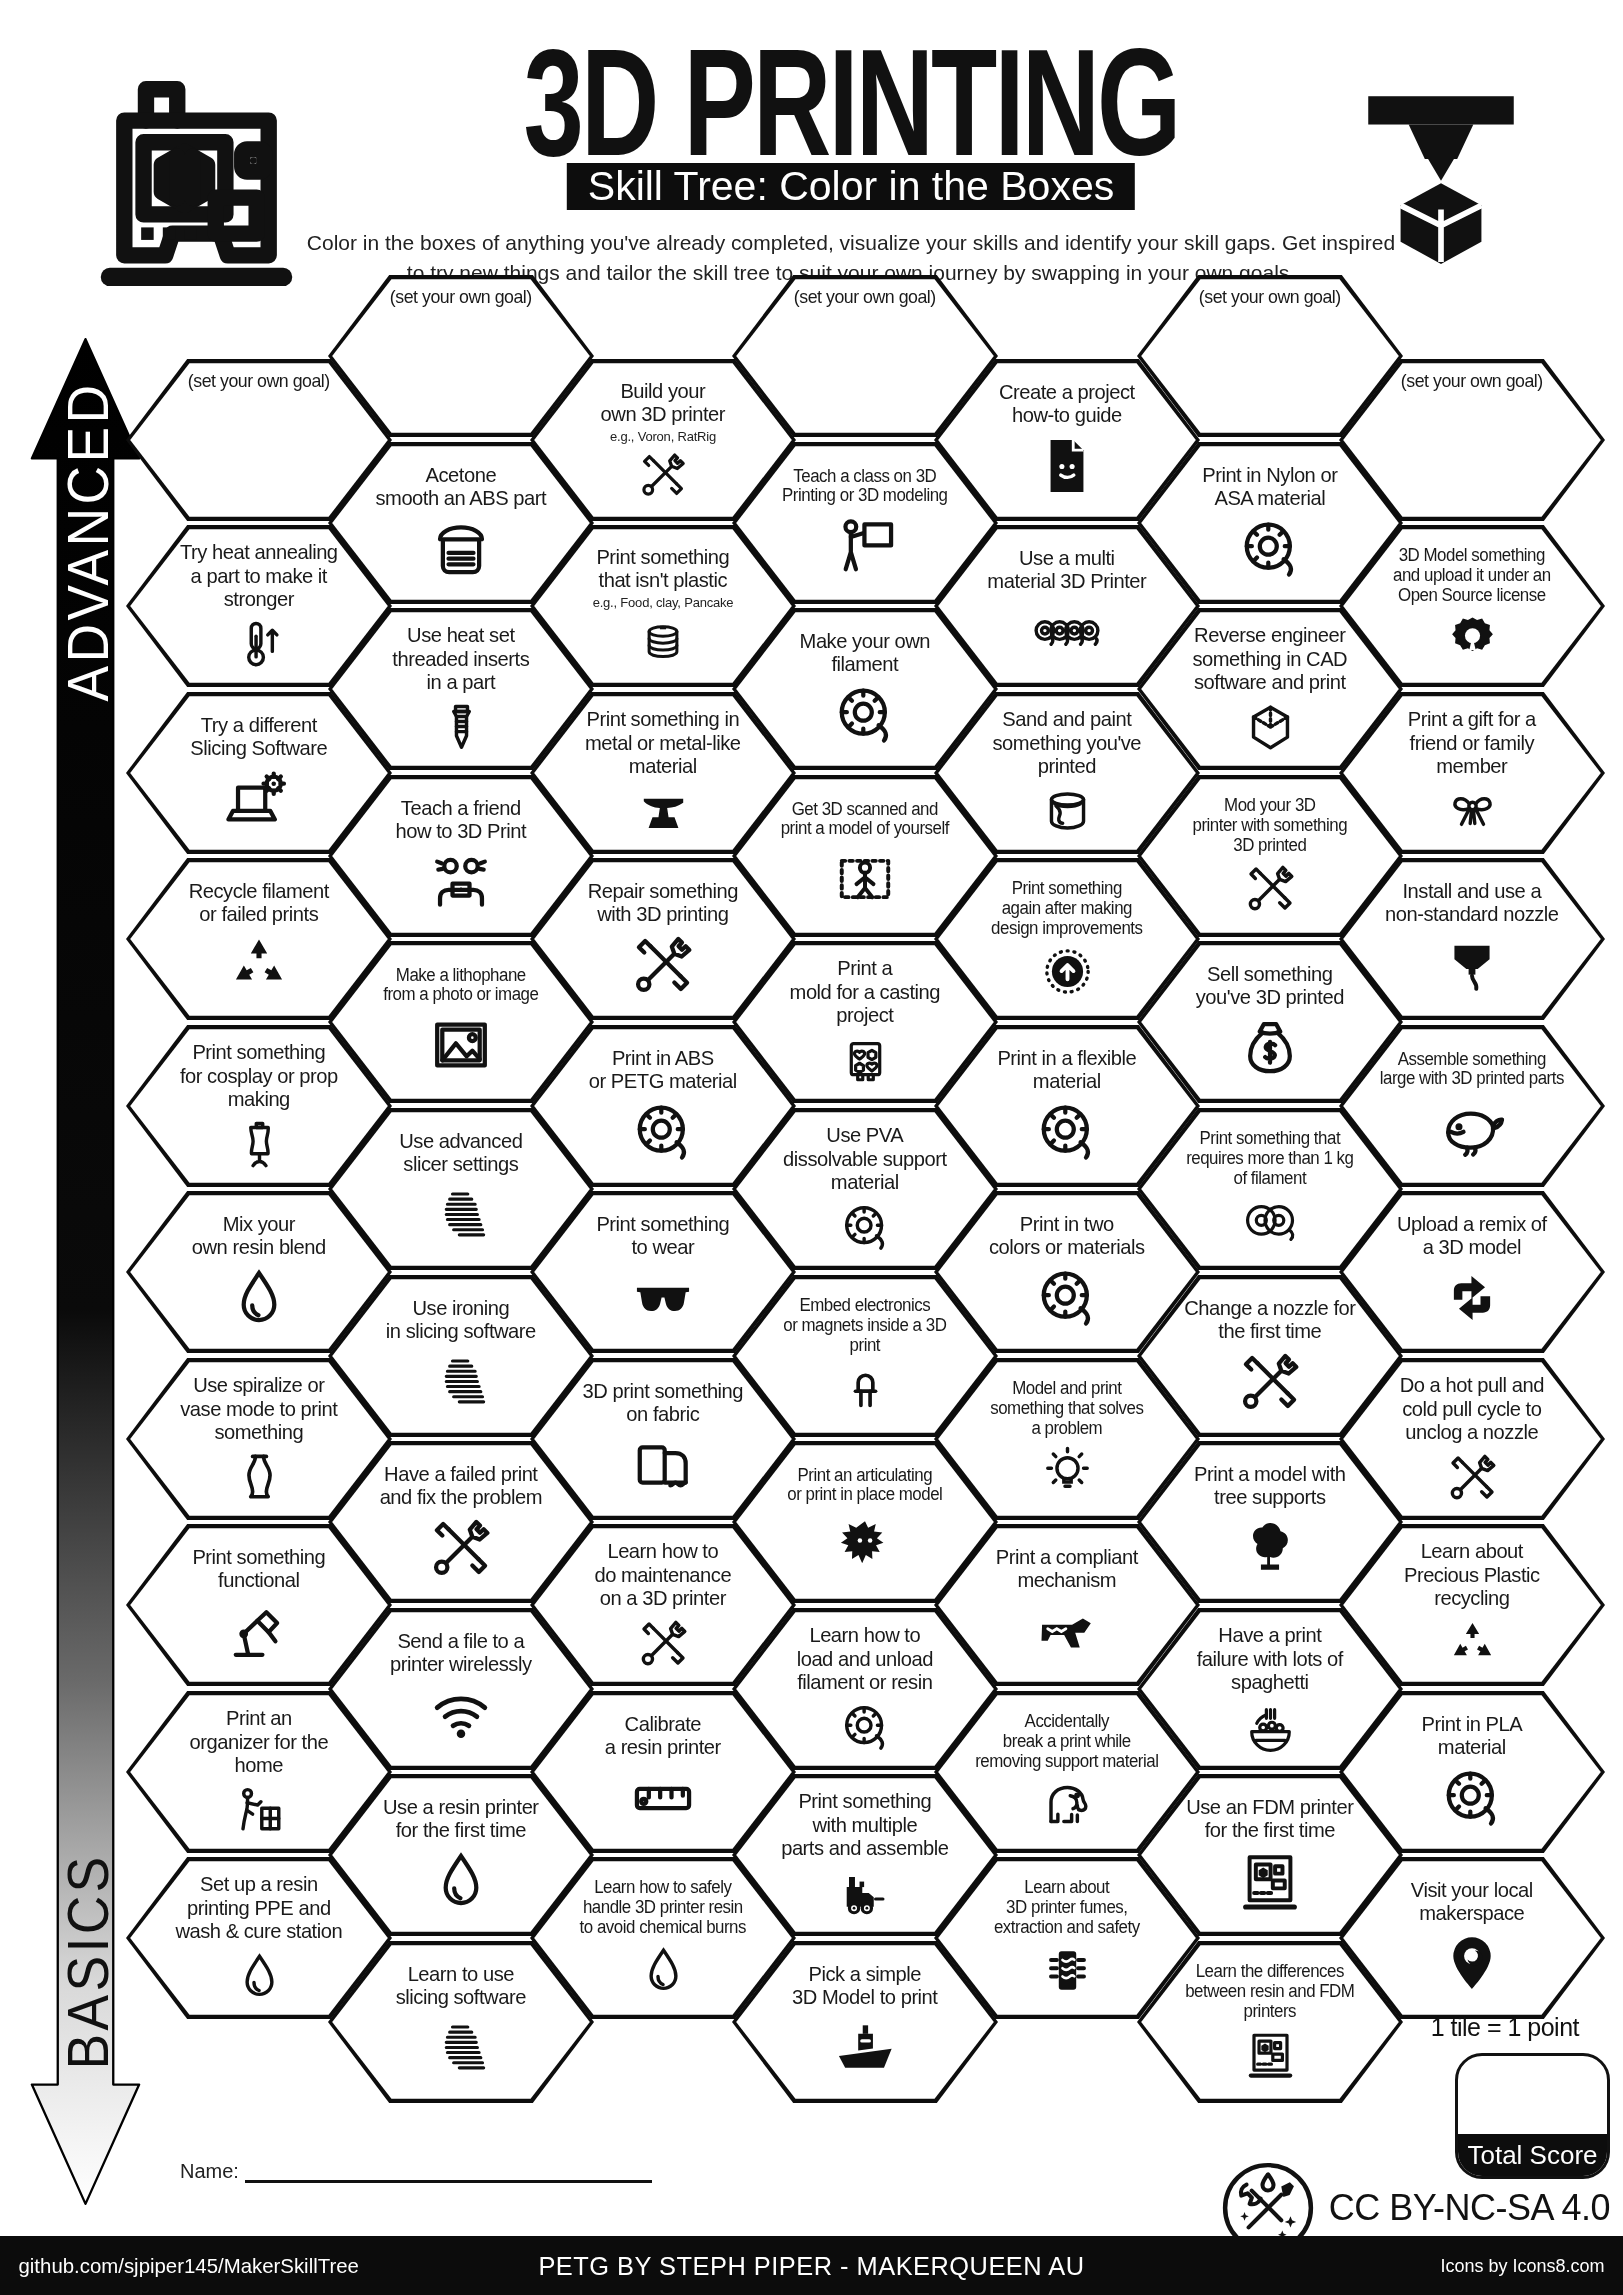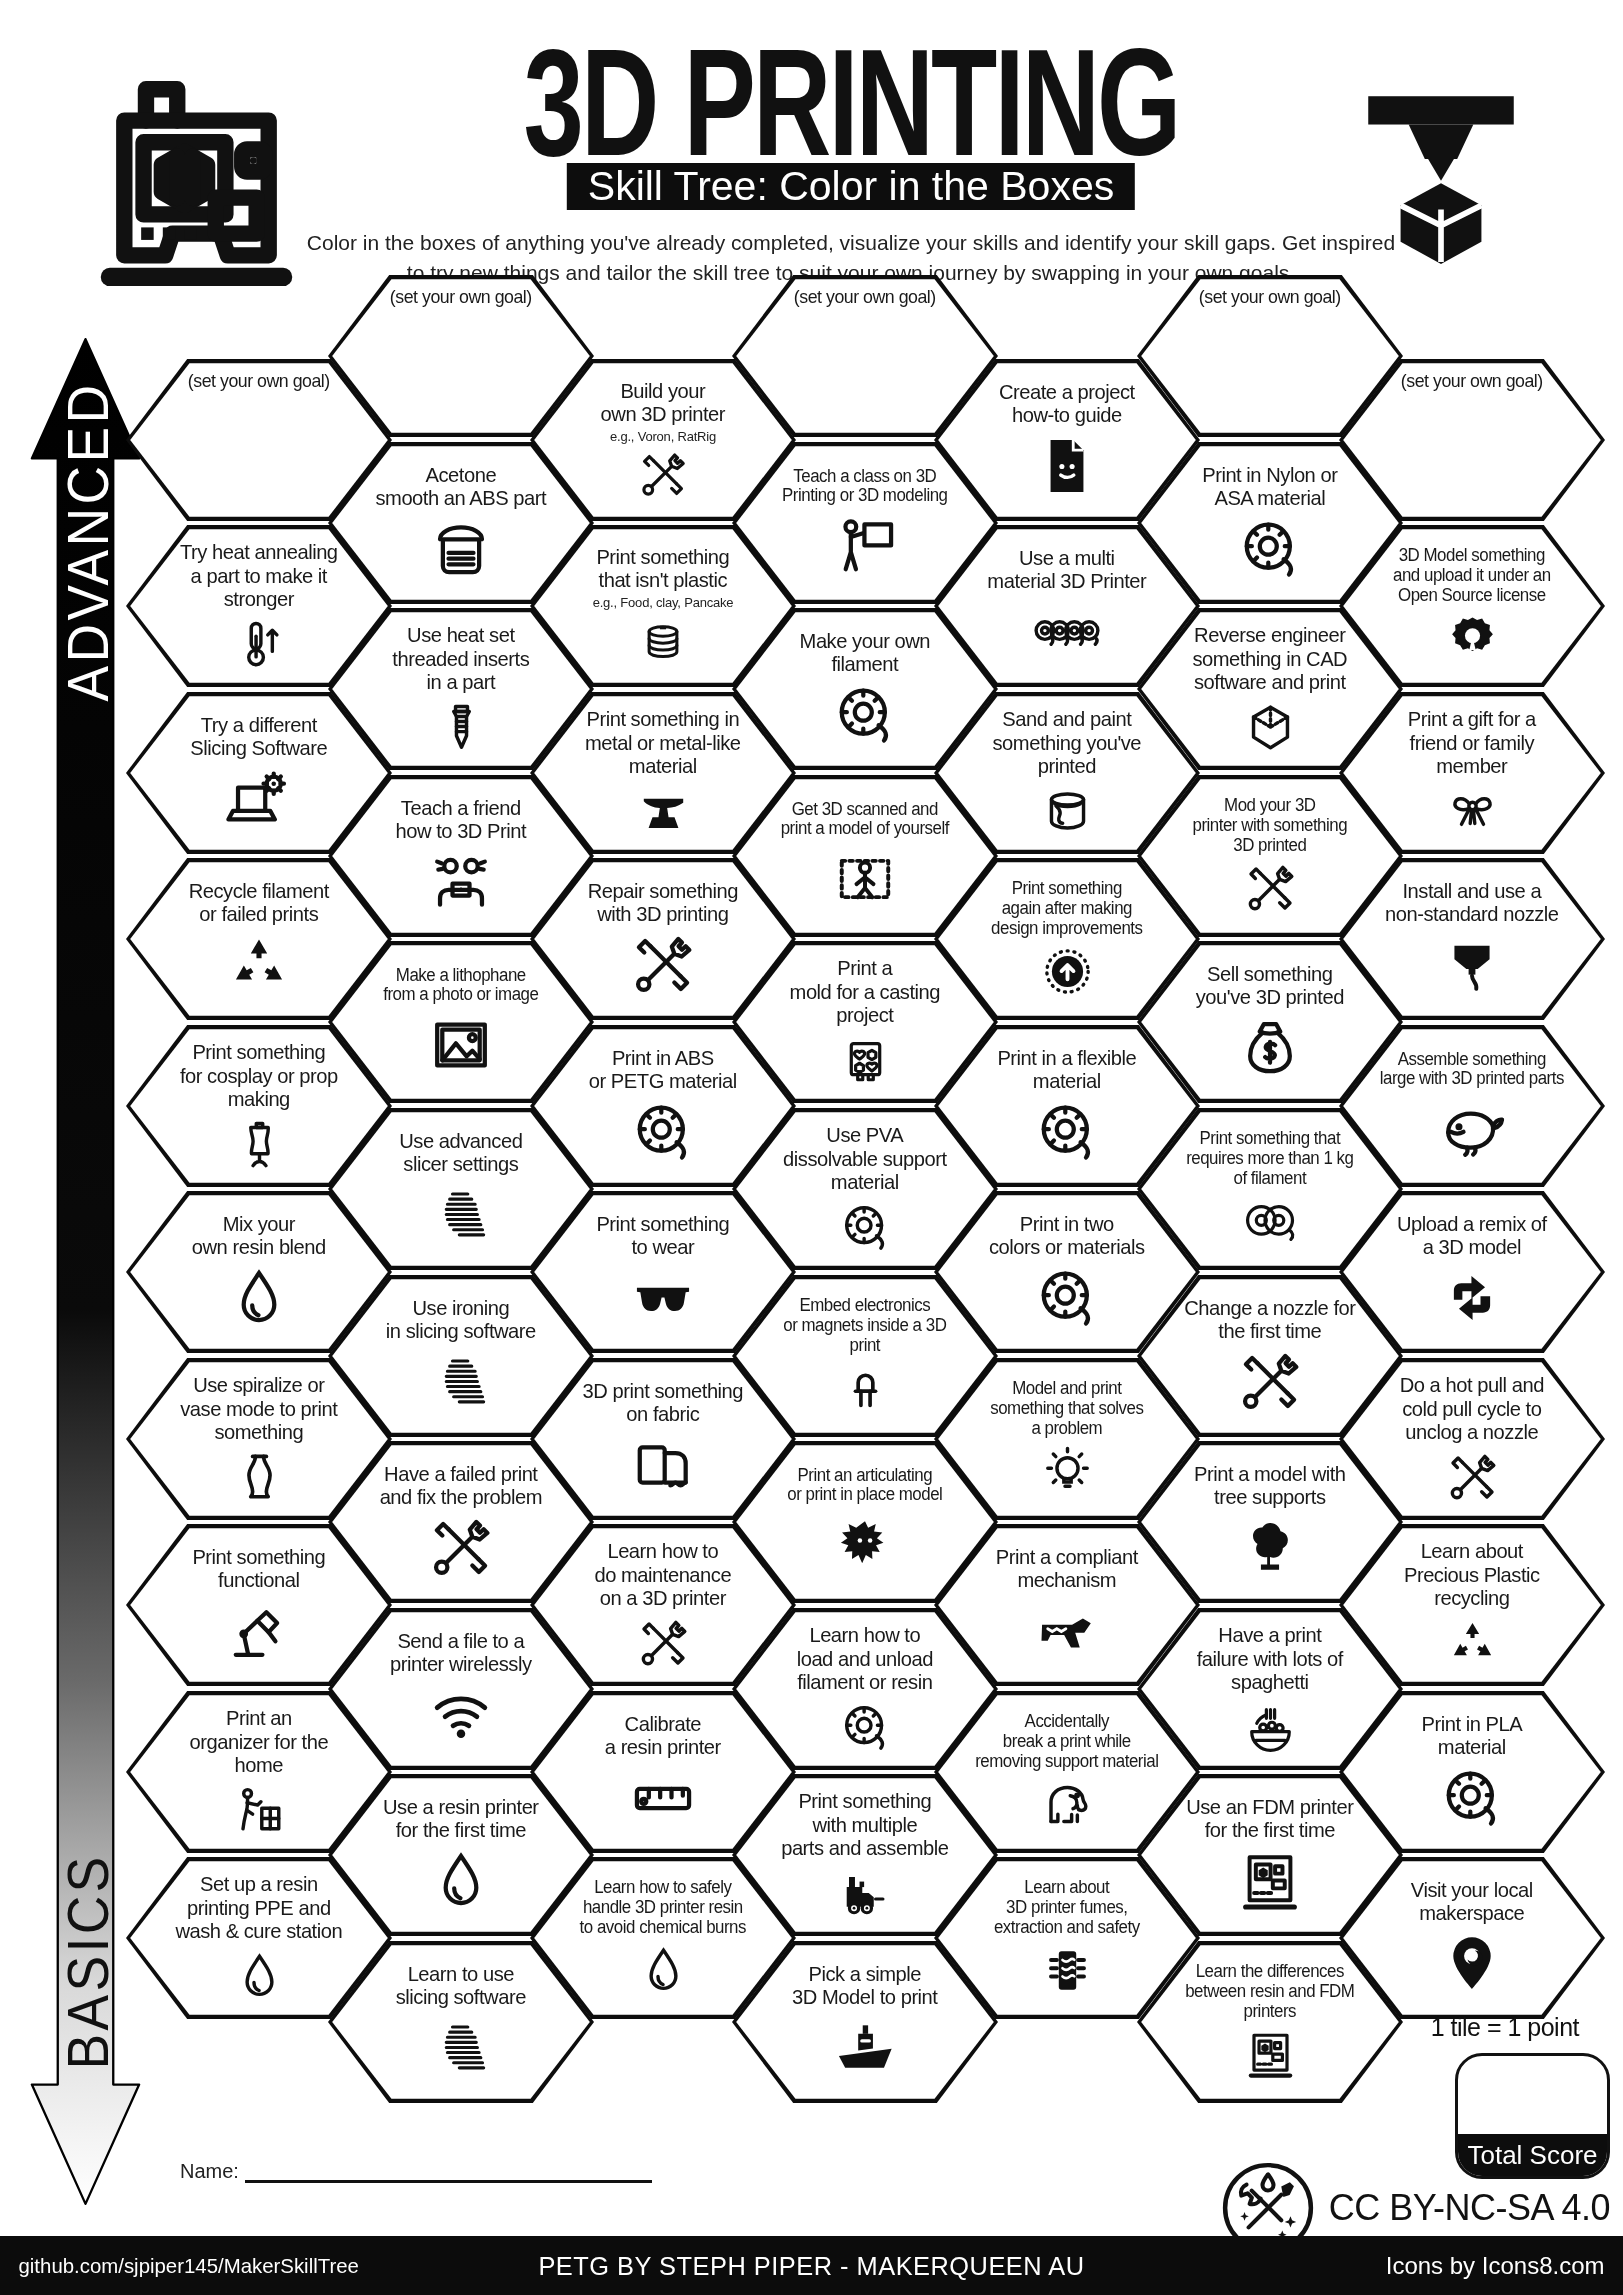--- a/index.html
+++ b/index.html
@@ -43,21 +43,21 @@
   .score-box{position:absolute;right:13px;top:2053px;width:155px;height:126px;border:3.2px solid #111;
              border-radius:27px;overflow:hidden;background:#fff;box-sizing:border-box;}
   .score-band{position:absolute;left:0;right:0;bottom:0;height:42px;background:#0d0d0d;color:#fff;
               display:flex;align-items:center;justify-content:center;font-size:26px;}
   .cc-row{position:absolute;right:13px;top:2159px;display:flex;align-items:center;gap:12px;}
   .cc-text{font-size:36px;letter-spacing:-0.5px;color:#111;}
   
   .footer{position:absolute;left:0;right:0;bottom:0;height:59px;background:#0c0c0c;color:#fff;}
   .footer .fl{position:absolute;left:18.5px;top:50%;transform:translateY(-50%);font-size:20.4px;}
   .footer .fc{position:absolute;left:50%;top:50%;transform:translate(-50%,-50%);font-size:25.4px;letter-spacing:0.5px;white-space:nowrap;}
-  .footer .fr{position:absolute;right:18.5px;top:50%;transform:translateY(-50%);font-size:24px;}
+  .footer .fr{position:absolute;right:18.5px;top:50%;transform:translateY(-50%);font-size:18px;}
   svg.defsonly{position:absolute;width:0;height:0;}
 </style>
 </head>
 <body>
 
 <svg class="defsonly" xmlns="http://www.w3.org/2000/svg">
 <defs>
 <g id="s" stroke="#111" fill="none" stroke-linecap="round" stroke-linejoin="round"></g>
 <symbol id="sym-tools" viewBox="0 0 24 24">
         <g stroke="#111" stroke-width="1.5" fill="none" stroke-linecap="round" stroke-linejoin="round">

